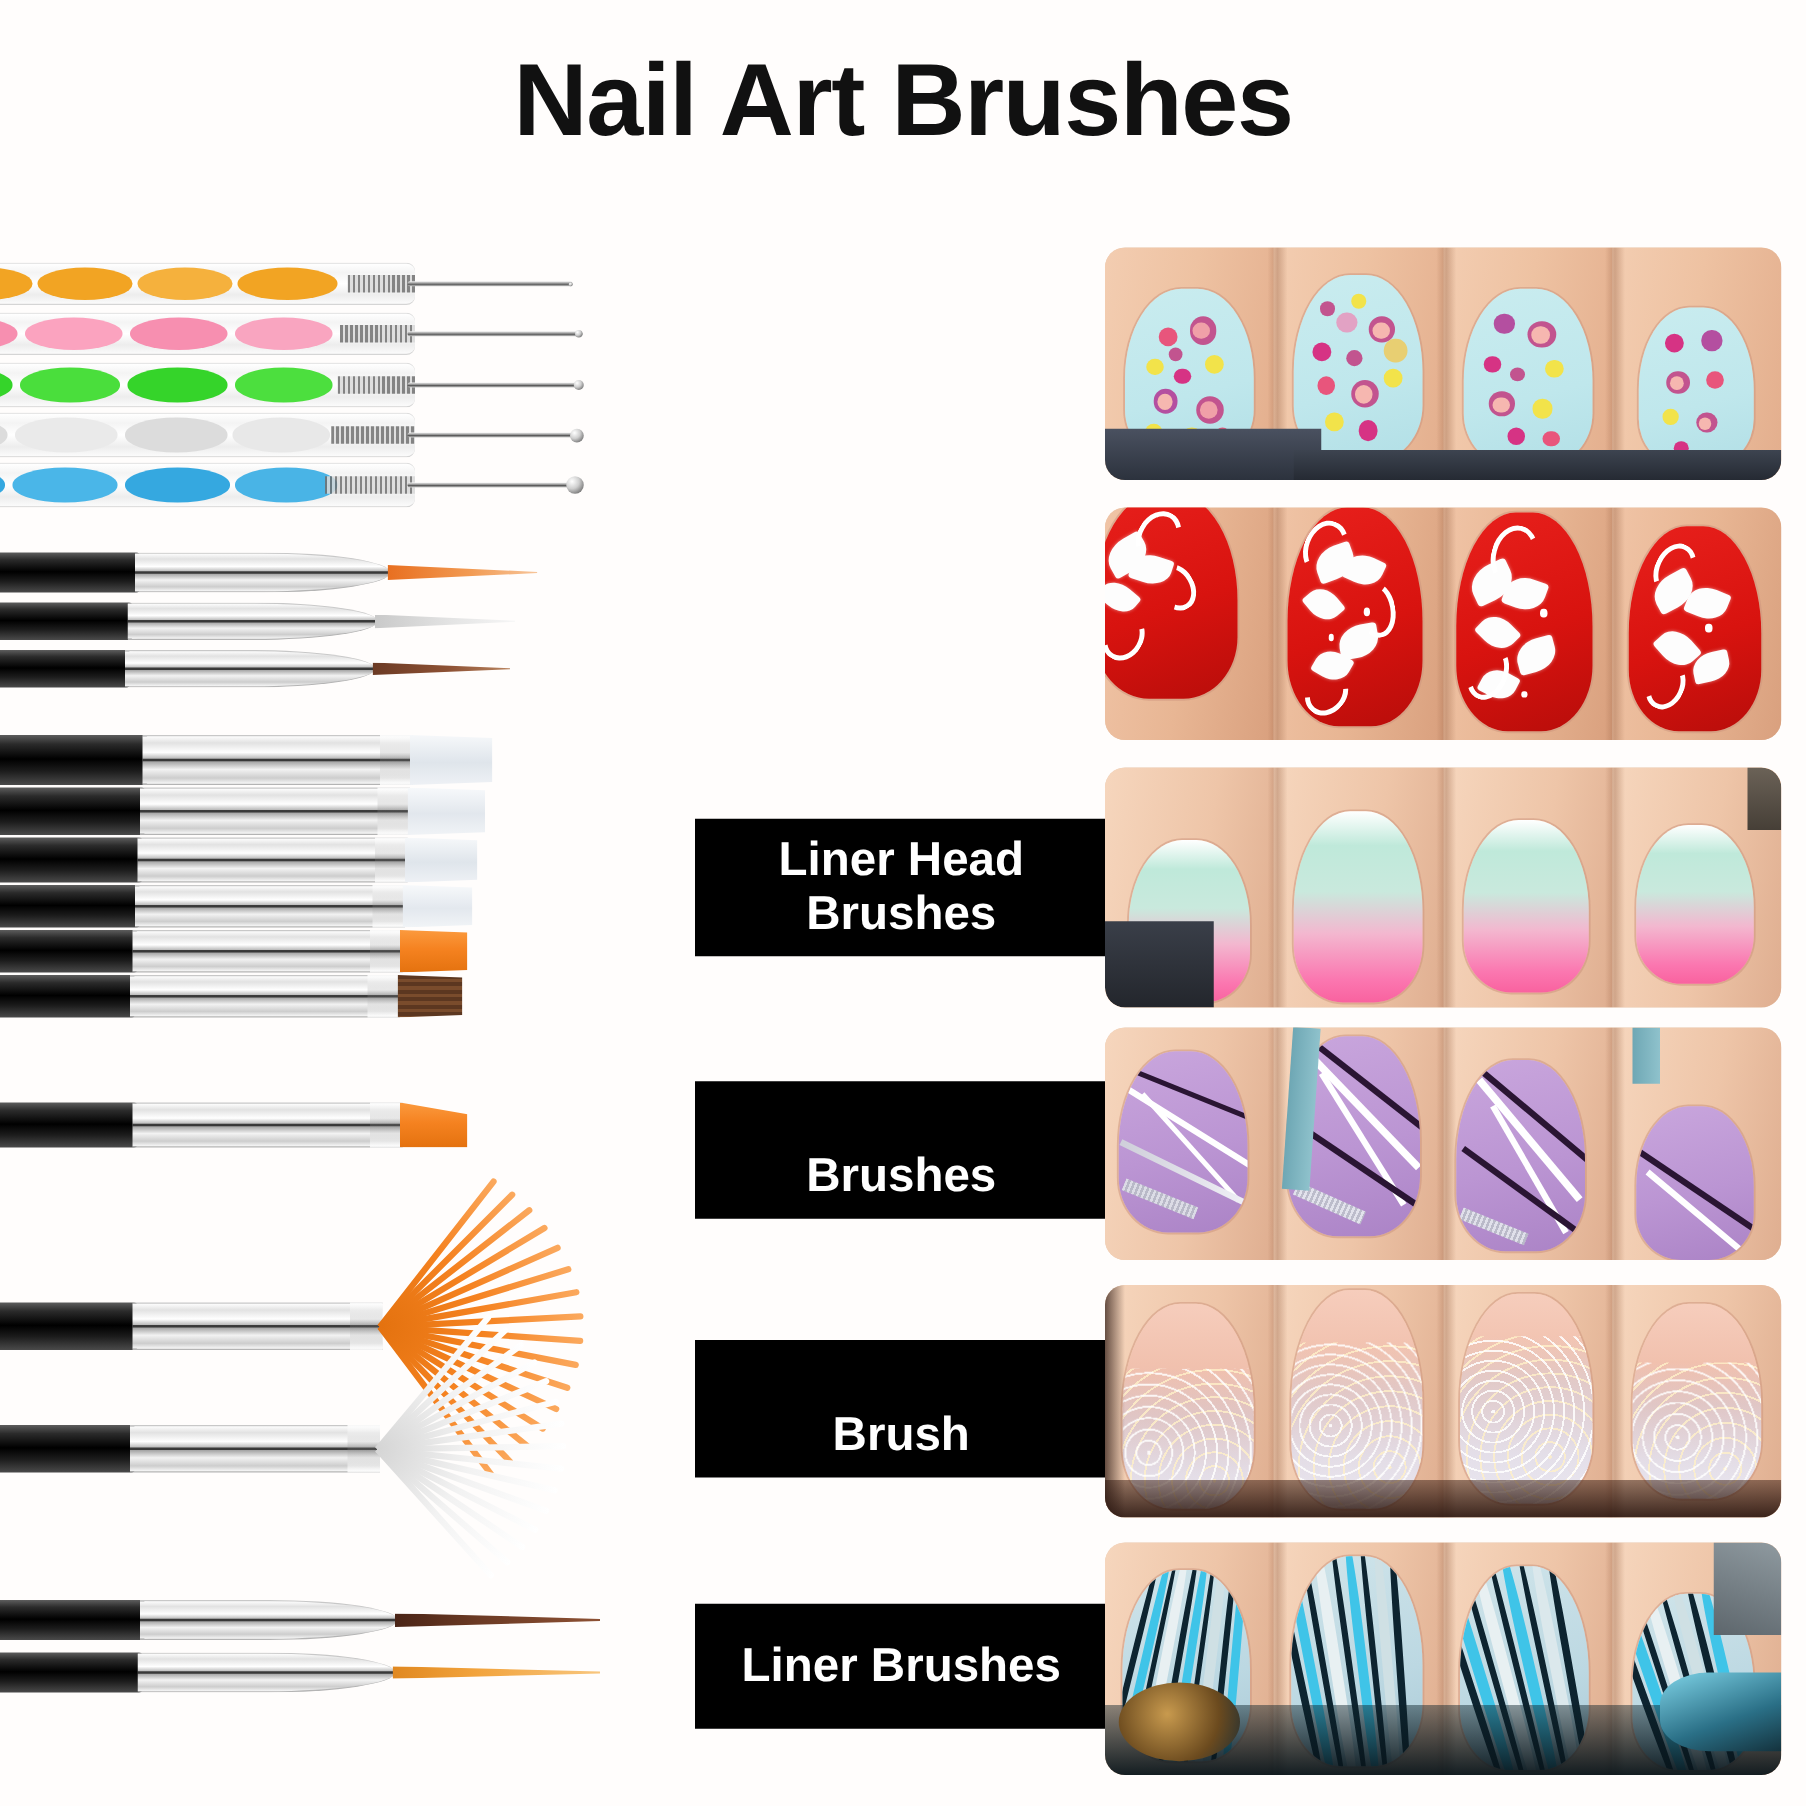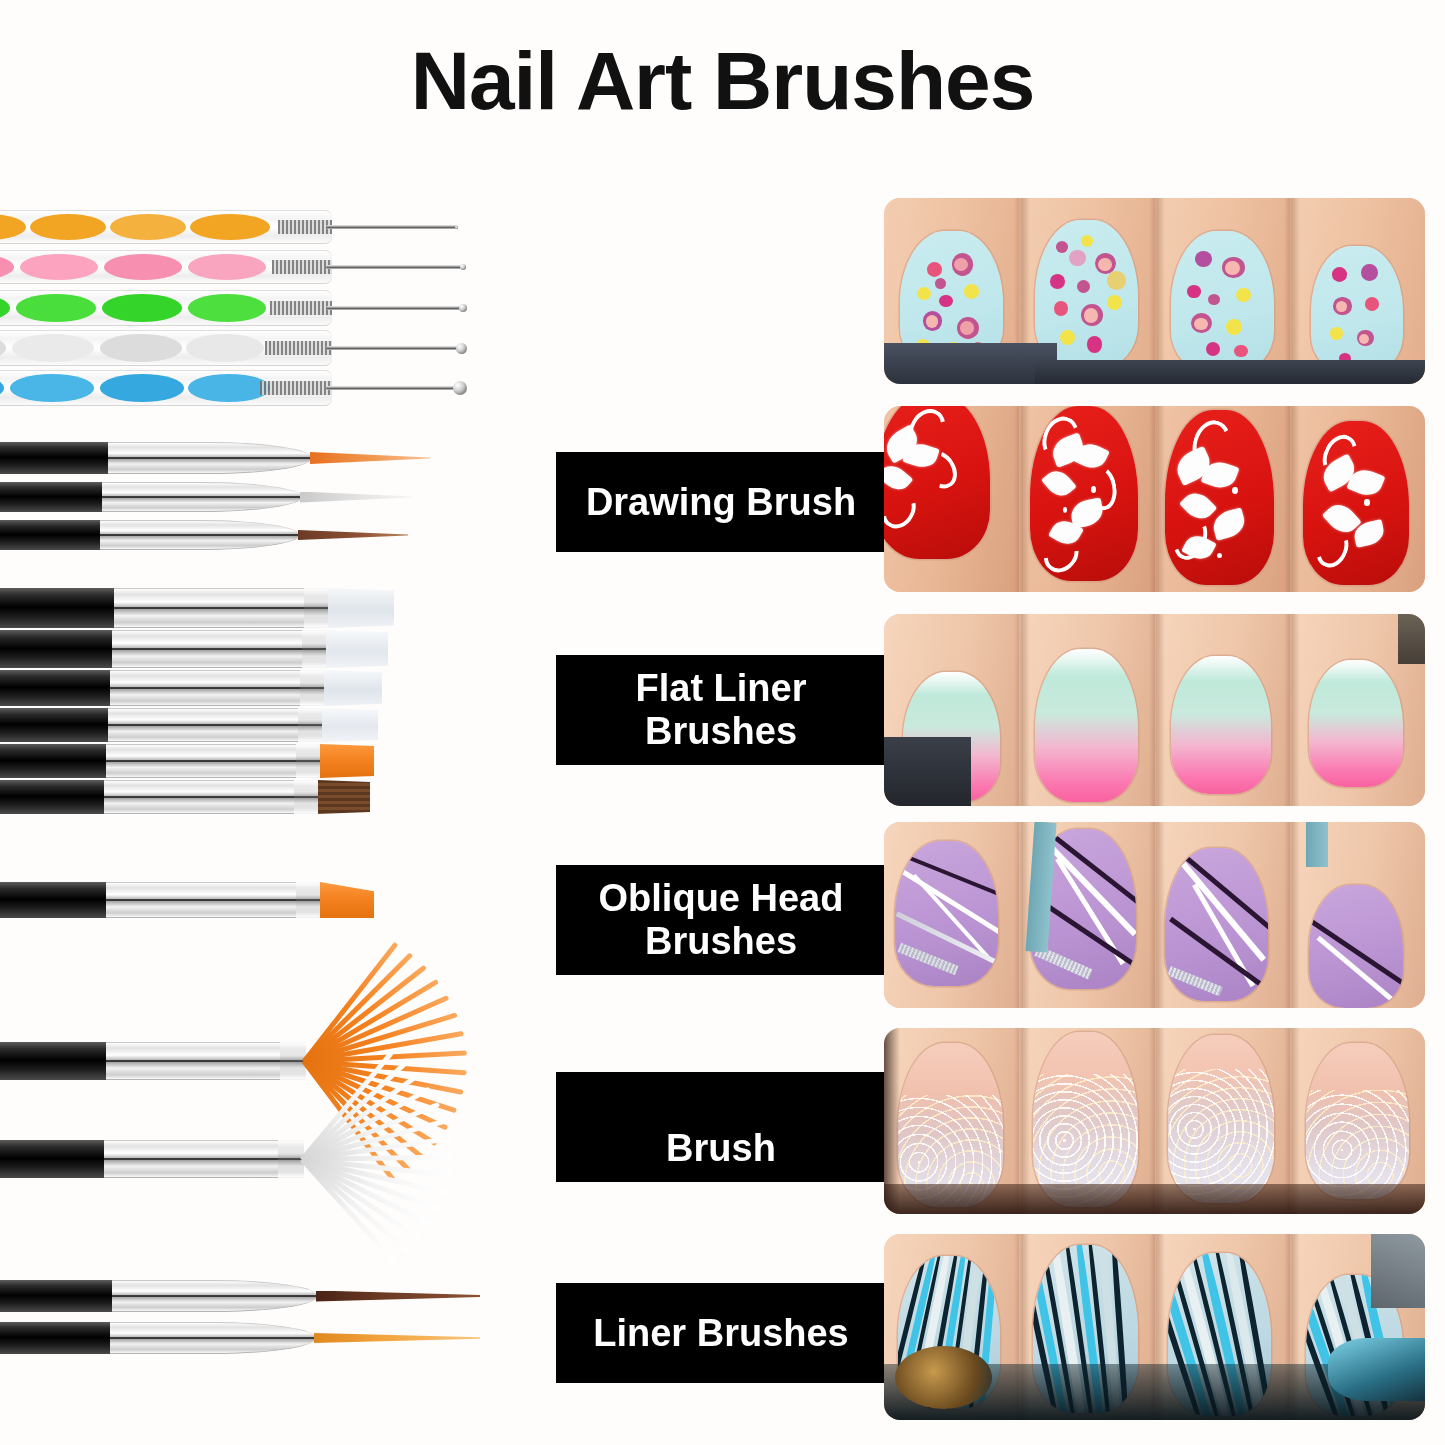--- a/index.html
+++ b/index.html
@@ -372,33 +372,30 @@
         <div class="handle" style="width:174px;"></div>
         <div class="ferrule taper" style="left:170px;width:206px;"></div>
         <div class="liner-tip" style="left:374px;width:166px;height:10px;margin-top:-5px;background:linear-gradient(90deg,#e08820,#f2a33c 40%,#f8c67e 100%);"></div>
       </div>
     </div>
 
   </div>
 
   <div class="label-col">
 
-    <div class="label-bar" style="top:262px;height:100px;">
-      <span>Drawing Brush</span>
-    </div>
 
     <div class="label-bar" style="top:465px;height:110px;">
       <span>
-        <span>Flat Liner</span><br><span>Brushes</span>
+        <span>Liner Head</span><br><span>Brushes</span>
       </span>
     </div>
 
     <div class="label-bar" style="top:675px;height:110px;">
       <span>
-        <span>Oblique Head</span><br><span>Brushes</span>
+        <br><span>Brushes</span>
       </span>
     </div>
 
     <div class="label-bar" style="top:882px;height:110px;">
       <span>
         <br><span>Brush</span>
       </span>
     </div>
 
     <div class="label-bar" style="top:1093px;height:100px;">

